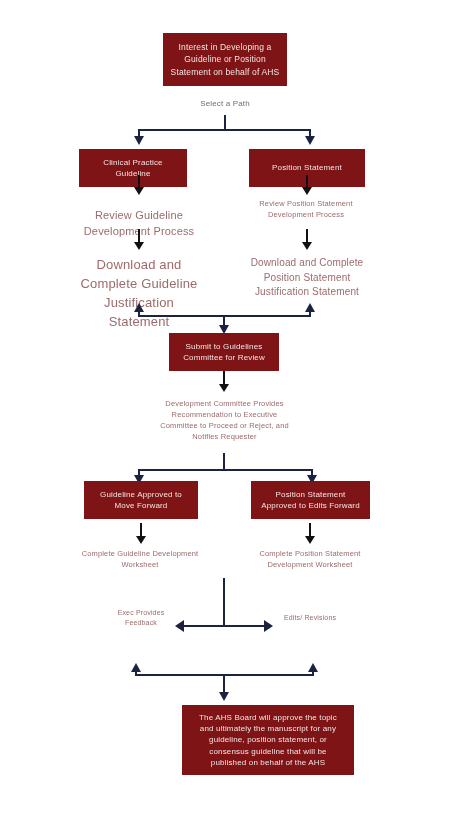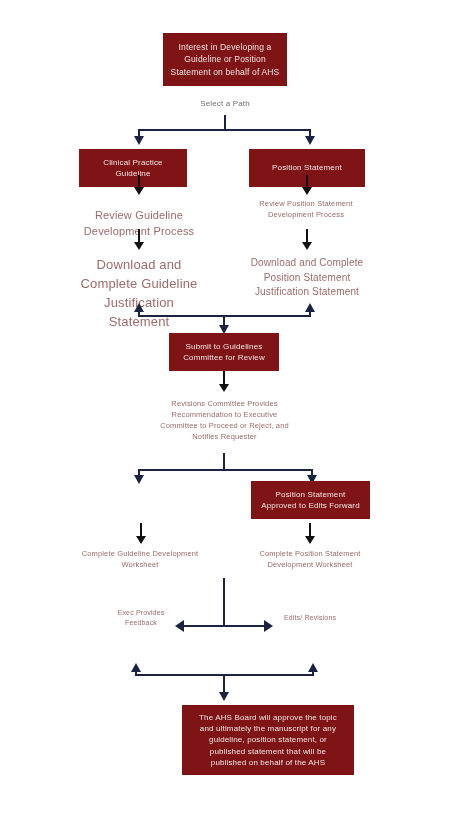--- a/index.html
+++ b/index.html
@@ -180,33 +180,39 @@
     <div>
       <span>Submit to Guidelines</span>
       <span>Committee for Review</span>
     </div>
   </div>
 
   <div class="arr-shaft" style="left:223px; top:371px; height:14px;"></div>
   <div class="arr-head-down" style="left:219px; top:384px;"></div>
 
   <div class="label" style="left:152px; top:399px; width:145px; font-size:7.5px;">
-    <span>Revisions Committee Provides</span>
+    <span>Development Committee Provides</span>
     <span>Recommendation to Executive</span>
     <span>Committee to Proceed or</span>
     <span>Reject, and Notifies Requester</span>
   </div>
 
   <div class="vline" style="left:223px; top:453px; height:16px;"></div>
   <div class="hline" style="left:138px; top:469px; width:175px;"></div>
   <div class="vline" style="left:138px; top:469px; height:7px;"></div>
   <div class="navy-head-down" style="left:134px; top:475px;"></div>
   <div class="vline" style="left:311px; top:469px; height:7px;"></div>
   <div class="navy-head-down" style="left:307px; top:475px;"></div>
 
+  <div class="box" style="left:84px; top:481px; width:114px; height:33px; font-size:8px;">
+    <div>
+      <span>Guideline Approved to</span>
+      <span>Move Forward</span>
+    </div>
+  </div>
   <div class="box" style="left:251px; top:481px; width:119px; height:33px; font-size:8px;">
     <div>
       <span>Position Statement</span>
       <span>Approved to Edits Forward</span>
     </div>
   </div>
 
   <div class="arr-shaft" style="left:140px; top:523px; height:14px;"></div>
   <div class="arr-head-down" style="left:136px; top:536px;"></div>
 
@@ -243,18 +249,18 @@
   <div class="vline" style="left:312px; top:671px; height:5px;"></div>
   <div class="hline" style="left:135px; top:674px; width:179px;"></div>
   <div class="vline" style="left:223px; top:674px; height:19px;"></div>
   <div class="navy-head-down" style="left:219px; top:692px;"></div>
 
   <div class="box" style="left:138px; top:705px; width:172px; height:70px; font-size:8px;margin-left:44px;">
     <div>
       <span>The AHS Board will approve the topic</span>
       <span>and ultimately the manuscript for any</span>
       <span>guideline, position statement, or</span>
-      <span>published statement that will be</span>
+      <span>consensus guideline that will be</span>
       <span>published on behalf of the AHS</span>
     </div>
   </div>
 
 </div>
 
 </body></html>

